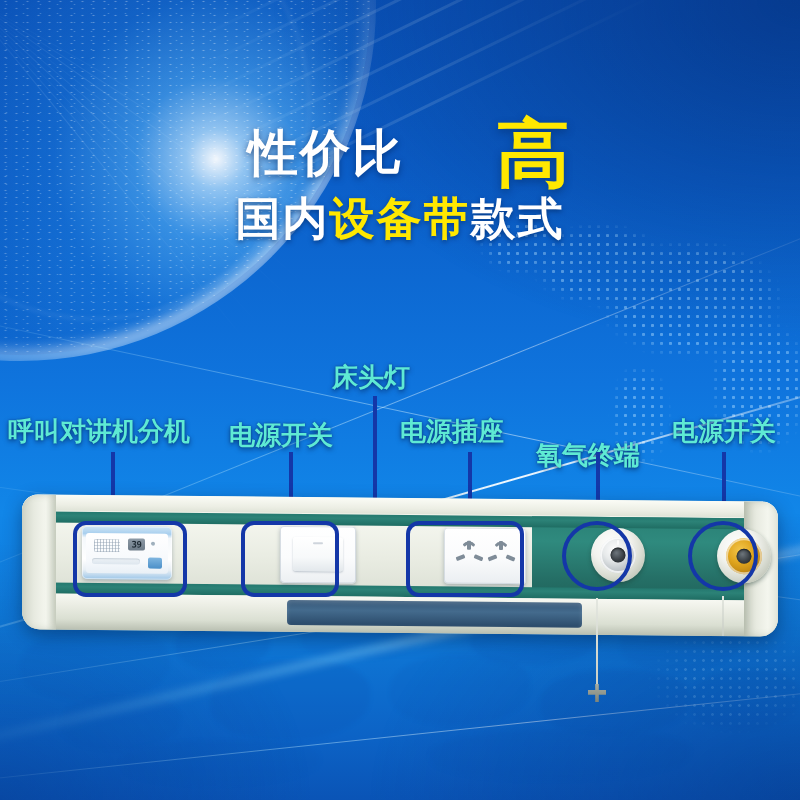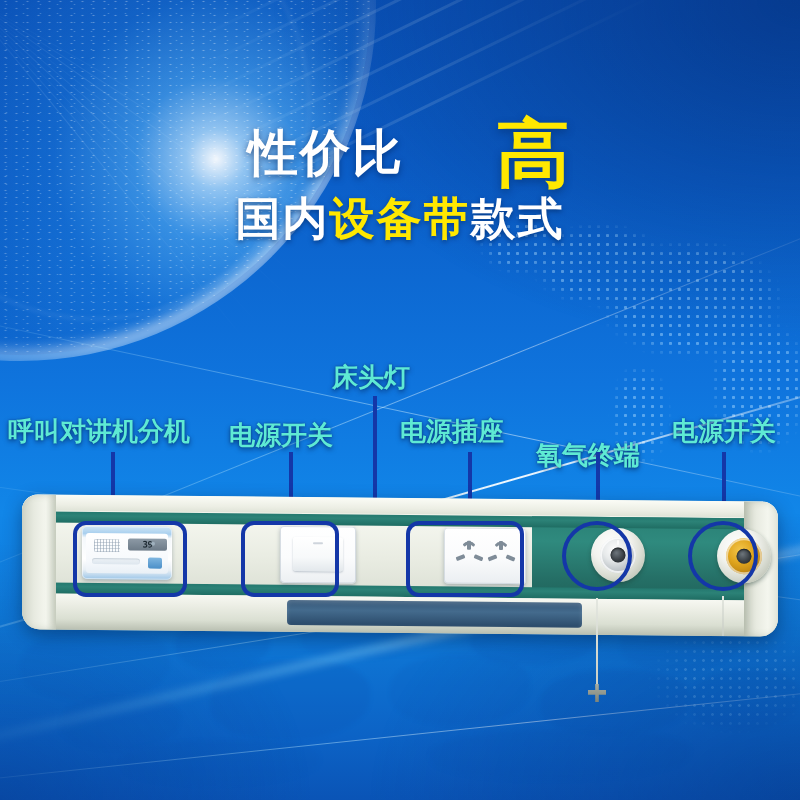--- a/index.html
+++ b/index.html
@@ -262,21 +262,21 @@
     border-radius:3px;
   }
   .ic-grille{
     position:absolute; left:8px; top:6px; width:26px; height:13px;
     background:
       repeating-linear-gradient(90deg, rgba(120,140,160,.55) 0 1px, rgba(0,0,0,0) 1px 3px),
       repeating-linear-gradient(0deg, rgba(120,140,160,.40) 0 1px, rgba(0,0,0,0) 1px 3px);
     border-radius:2px; opacity:.85;
   }
   .ic-screen{
-    position:absolute; left:42px; top:5px; width:39px; height:12px;
+    position:absolute; left:42px; top:5px; width:17px; height:12px;
     background:linear-gradient(180deg,#8d9aa6,#6d7b88);
     border-radius:2px;
     color:#1e2a33; font-size:9px; font-weight:bold; line-height:12px;
     text-align:center; letter-spacing:-.5px;
     font-family:"DejaVu Sans Mono",monospace;
   }
   .ic-led{
     position:absolute; left:65px; top:8px; width:4px; height:4px;
     border-radius:50%; background:#9fb0bd;
   }

